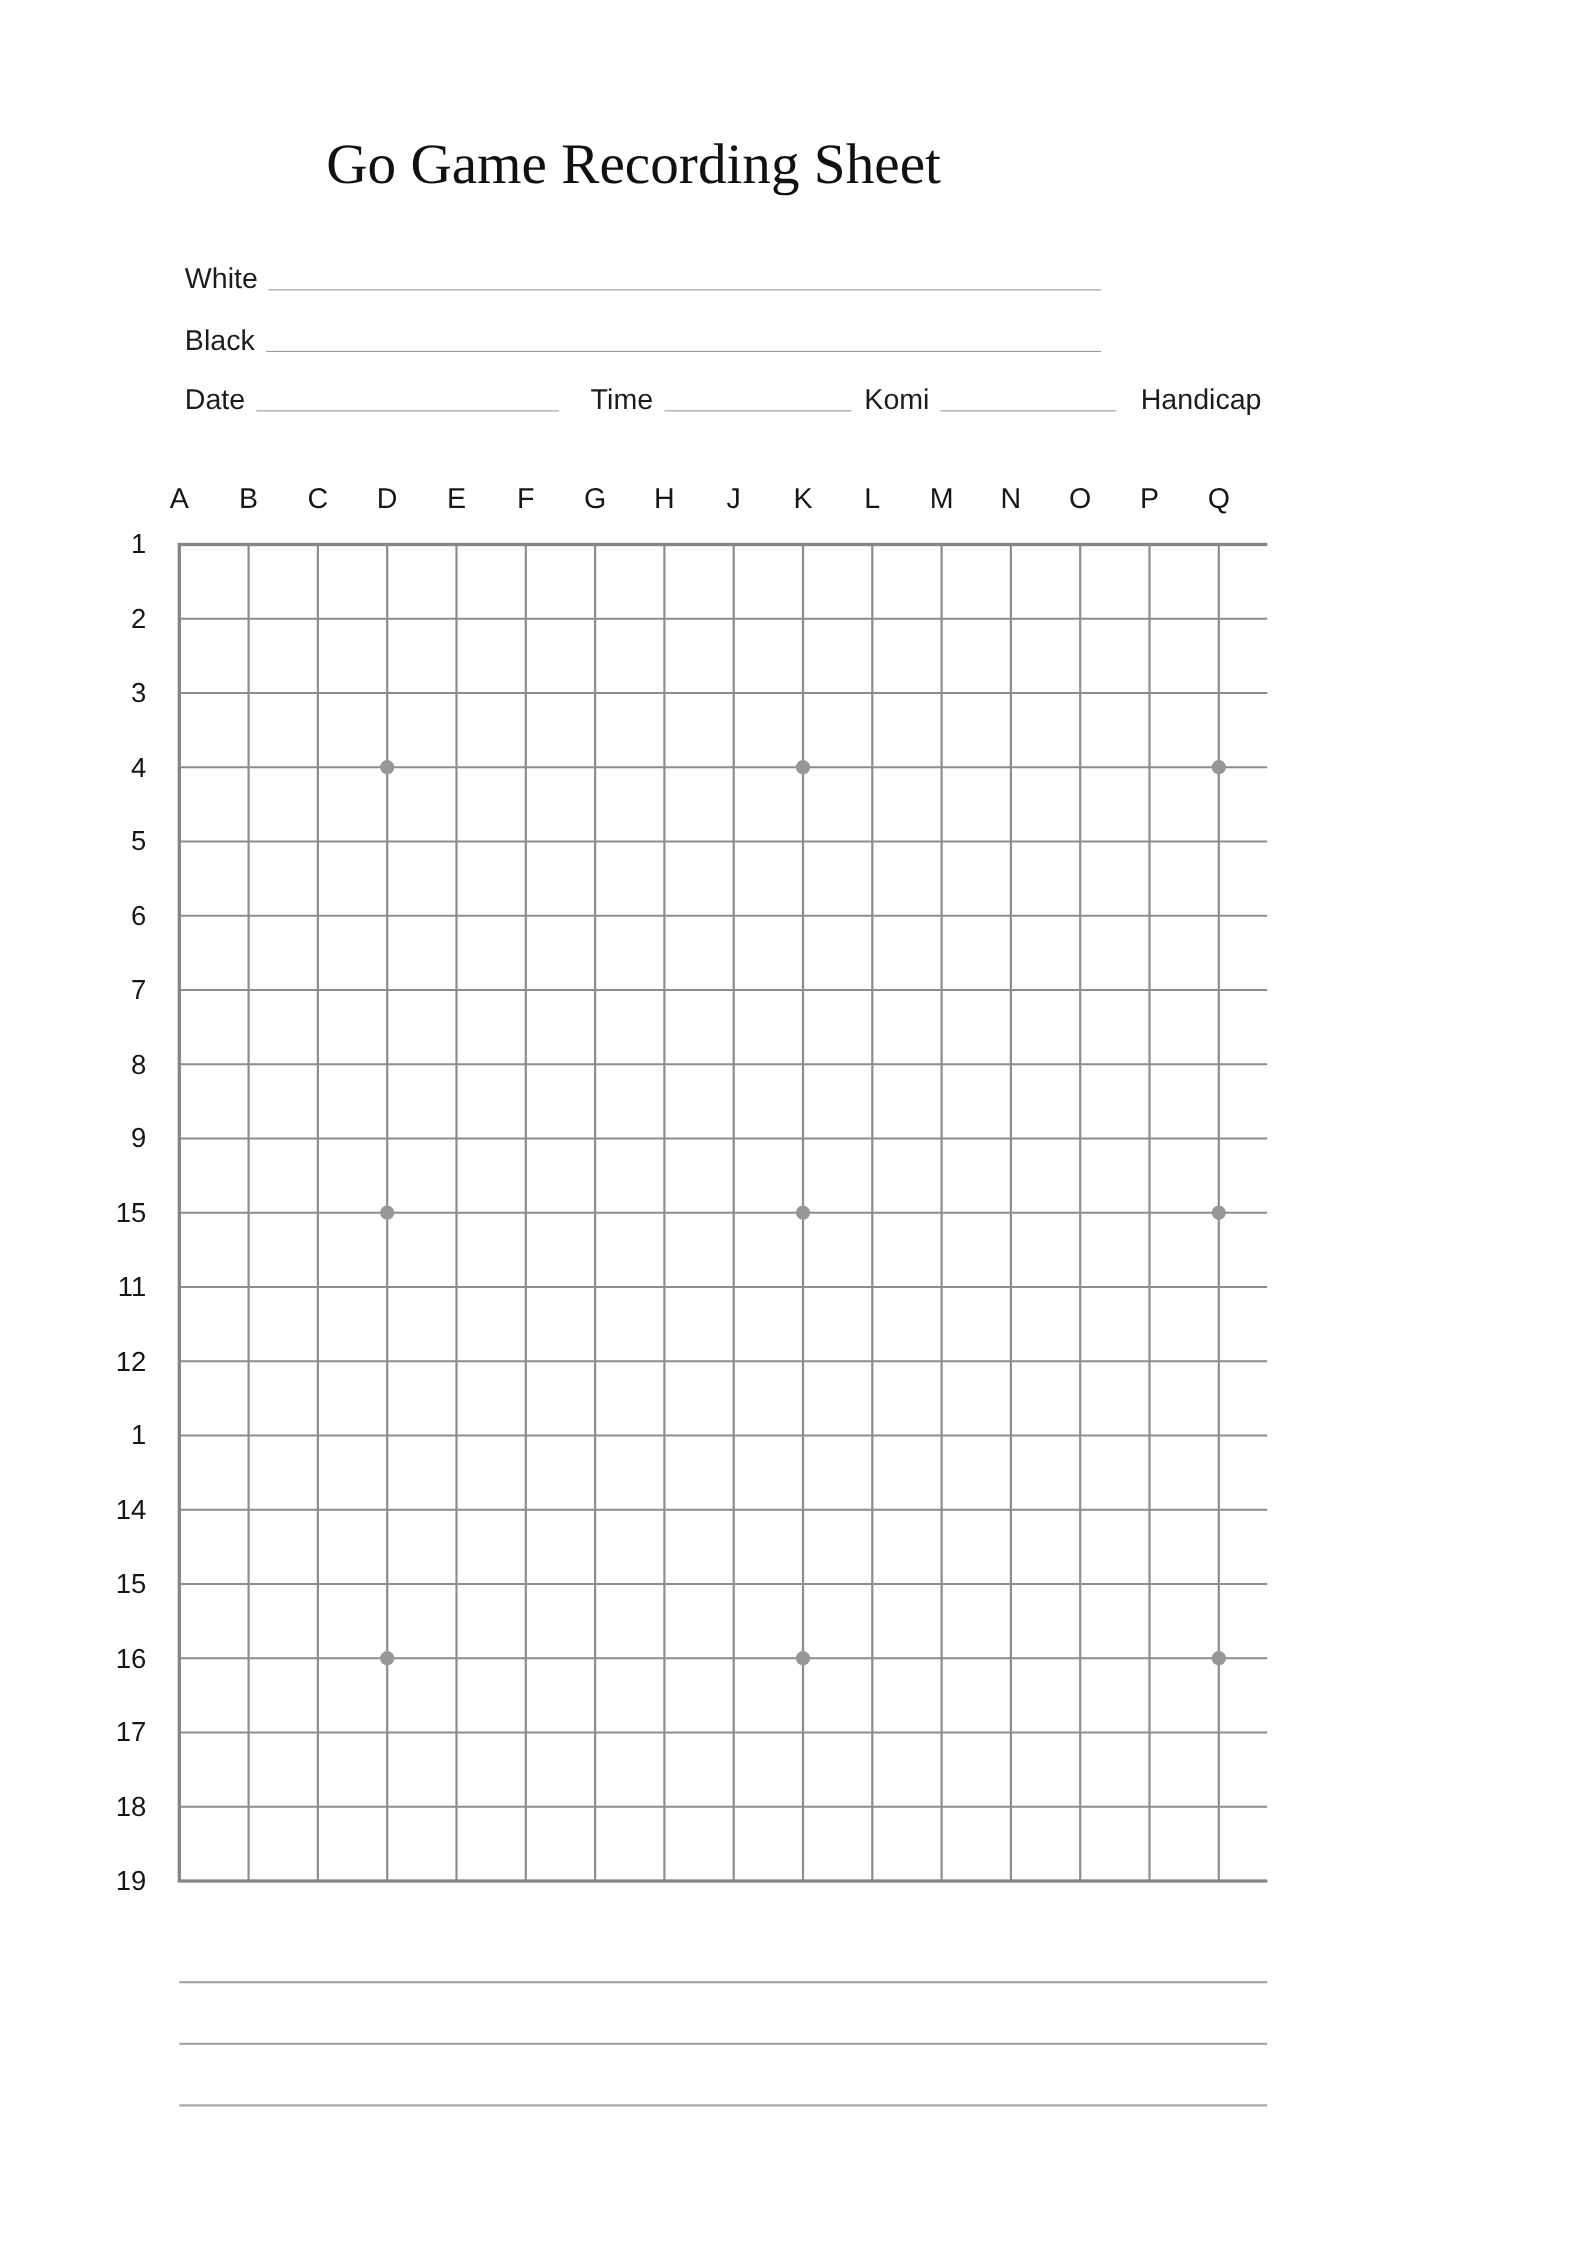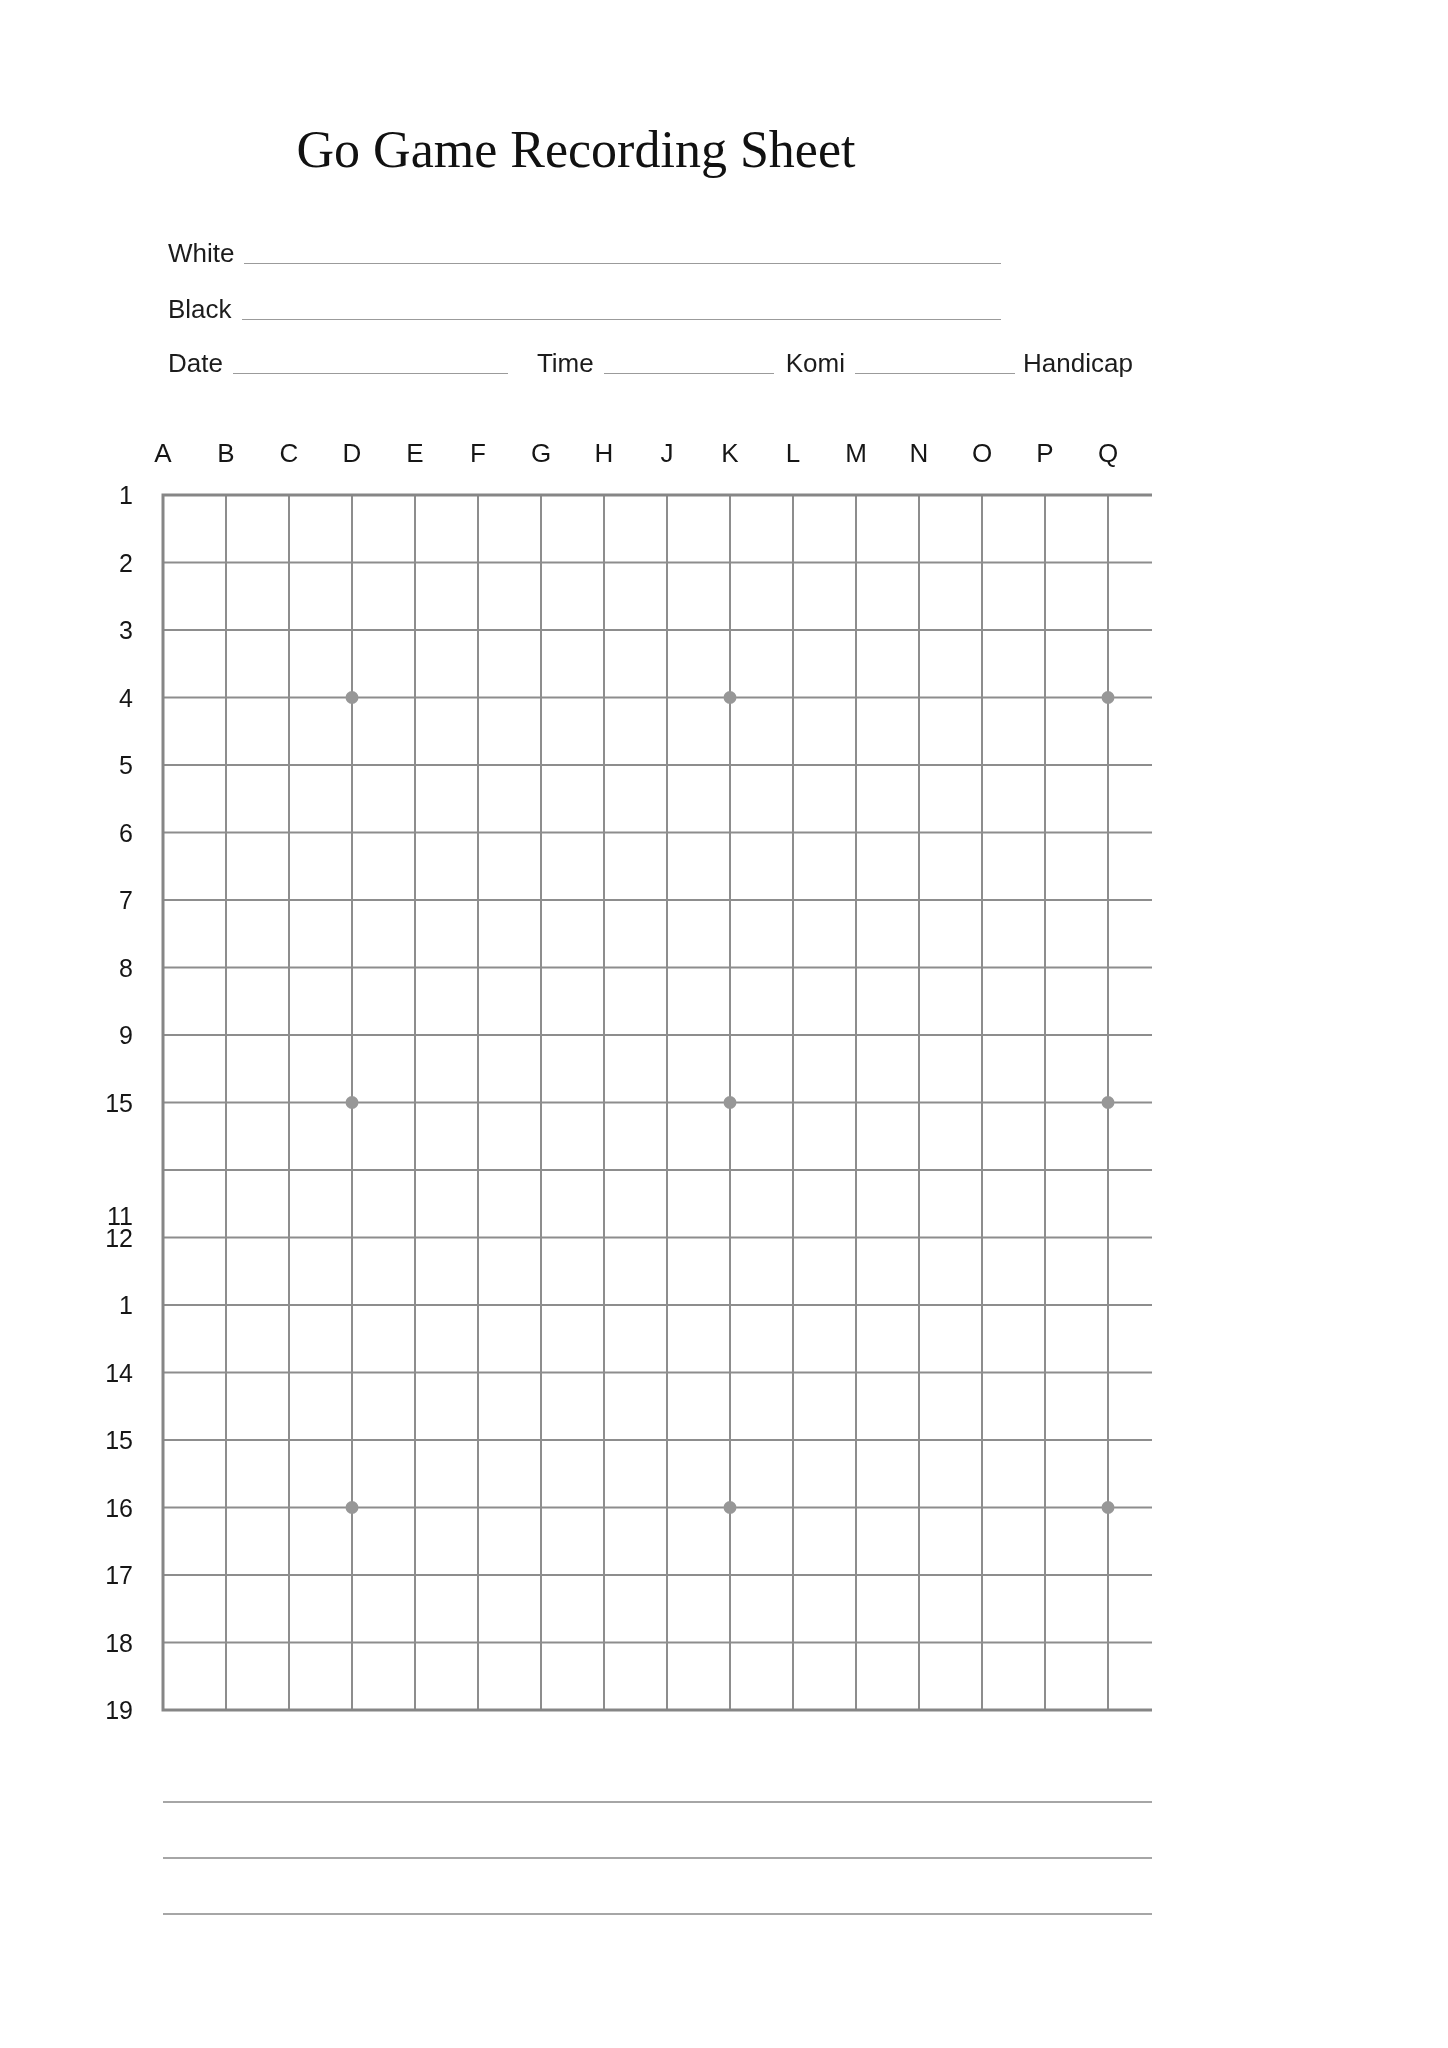--- a/index.html
+++ b/index.html
@@ -21,21 +21,21 @@
   .fline{
     flex:1 1 auto;height:1px;border-bottom:1.5px solid #9b9b9b;
     margin:0 0 6px 10px;font-size:22px;line-height:22px;color:#1c1c1c;
   }
   .w-date{flex:0 0 275px}
   .w-time{flex:0 0 170px}
   .w-komi{flex:0 0 160px}
   .w-handicap{flex:1 1 auto}
   .ml-time{margin-left:29px}
   .ml-komi{margin-left:12px}
-  .ml-handicap{margin-left:8px}
+  .ml-handicap{margin-left:22px}
 
   .col-labels{position:absolute;left:163px;top:438px;width:1134px;height:30px;}
   .col-labels span{
     position:absolute;top:0;width:40px;margin-left:-20px;text-align:center;
     font-size:26px;line-height:30px;color:#161616;
   }
   .row-labels{position:absolute;left:60px;top:495px;width:73px;height:1215px;}
   .row-labels span{
     position:absolute;right:0;width:73px;text-align:right;
     font-size:25px;line-height:30px;color:#161616;
@@ -96,21 +96,21 @@
       <span style="top: -15px;">1</span>
       <span style="top: 52.5px;">2</span>
       <span style="top: 120px;">3</span>
       <span style="top: 187.5px;">4</span>
       <span style="top: 255px;">5</span>
       <span style="top: 322.5px;">6</span>
       <span style="top: 390px;">7</span>
       <span style="top: 457.5px;">8</span>
       <span style="top: 525px;">9</span>
       <span style="top: 592.5px;">15</span>
-      <span style="top: 660px; margin-top: 46px;">11</span>
+      <span style="top: 660px;">11</span>
       <span style="top: 727.5px;">12</span>
       <span style="top: 795px;">1</span>
       <span style="top: 862.5px;">14</span>
       <span style="top: 930px;">15</span>
       <span style="top: 997.5px;">16</span>
       <span style="top: 1065px;">17</span>
       <span style="top: 1132.5px;">18</span>
       <span style="top: 1200px;">19</span>
     </div>
 

